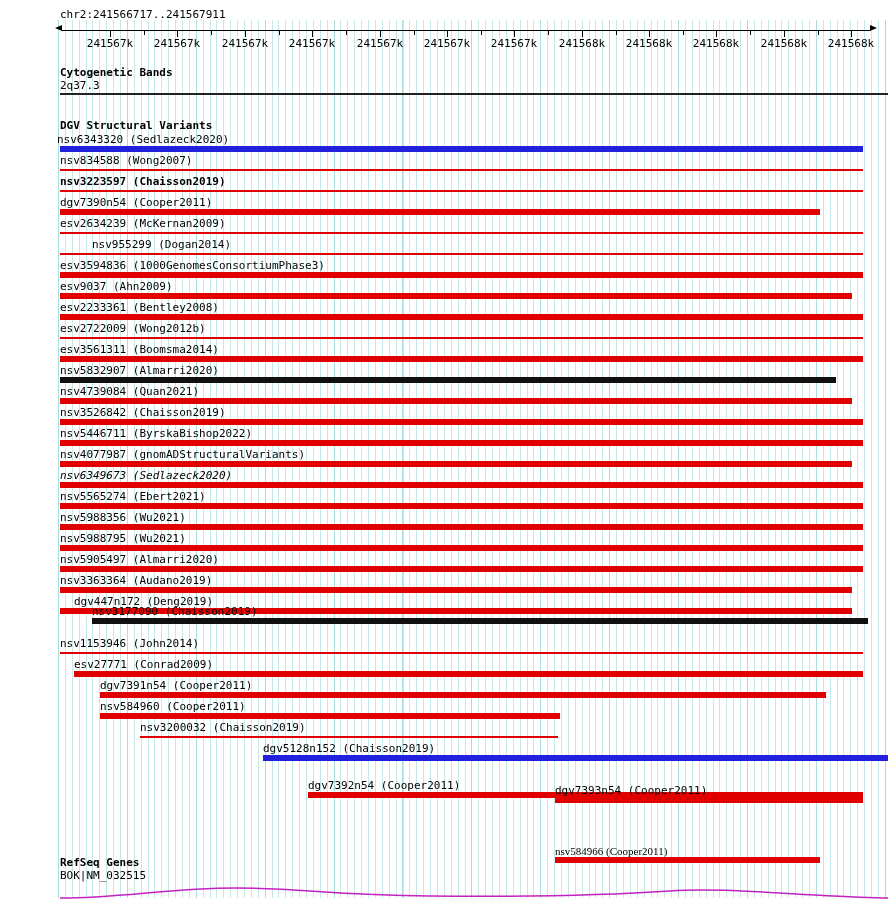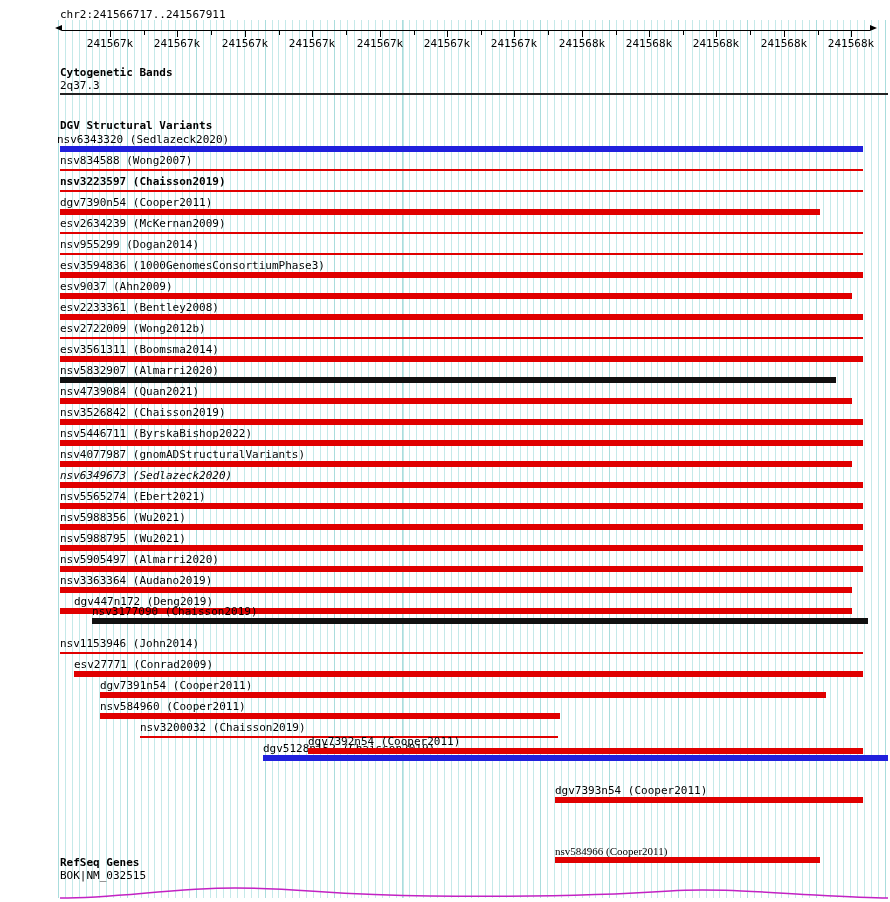--- a/index.html
+++ b/index.html
@@ -116,21 +116,21 @@
       </div>
       <div class="variant-row" style="top: 197px;">
         <div class="v-label" style="left: 60px;">dgv7390n54 (Cooper2011)</div>
         <div class="v-bar thick" style="left: 60px; width: 760px; background: rgb(224, 0, 0);"></div>
       </div>
       <div class="variant-row" style="top: 218px;">
         <div class="v-label" style="left: 60px;">esv2634239 (McKernan2009)</div>
         <div class="v-bar thin" style="left: 60px; width: 803px; background: rgb(224, 0, 0);"></div>
       </div>
       <div class="variant-row" style="top: 239px;">
-        <div class="v-label" style="left: 60px;">nsv955299 (Dogan2014)</div>
+        <div class="v-label" style="left: 60px; padding-left: 32px;">nsv955299 (Dogan2014)</div>
         <div class="v-bar thin" style="left: 60px; width: 803px; background: rgb(224, 0, 0);"></div>
       </div>
       <div class="variant-row" style="top: 260px;">
         <div class="v-label" style="left: 60px;">esv3594836 (1000GenomesConsortiumPhase3)</div>
         <div class="v-bar thick" style="left: 60px; width: 803px; background: rgb(224, 0, 0);"></div>
       </div>
       <div class="variant-row" style="top: 281px;">
         <div class="v-label" style="left: 60px;">esv9037 (Ahn2009)</div>
         <div class="v-bar thick" style="left: 60px; width: 792px; background: rgb(224, 0, 0);"></div>
       </div>
@@ -215,21 +215,21 @@
         <div class="v-bar thick" style="left: 100px; width: 460px; background: rgb(224, 0, 0);"></div>
       </div>
       <div class="variant-row" style="top: 722px;">
         <div class="v-label" style="left: 140px;">nsv3200032 (Chaisson2019)</div>
         <div class="v-bar thin" style="left: 140px; width: 418px; background: rgb(224, 0, 0);"></div>
       </div>
       <div class="variant-row" style="top: 743px;">
         <div class="v-label" style="left: 263px;">dgv5128n152 (Chaisson2019)</div>
         <div class="v-bar thick" style="left: 263px; width: 625px; background: rgb(32, 32, 221);"></div>
       </div>
-      <div class="variant-row" style="top: 736px;">
+      <div class="variant-row" style="top: 780px;">
         <div class="v-label" style="left: 308px;">dgv7392n54 (Cooper2011)</div>
         <div class="v-bar thick" style="left: 308px; width: 555px; background: rgb(224, 0, 0);"></div>
       </div>
       <div class="variant-row" style="top: 785px;">
         <div class="v-label" style="left: 555px;">dgv7393n54 (Cooper2011)</div>
         <div class="v-bar thick" style="left: 555px; width: 308px; background: rgb(224, 0, 0);"></div>
       </div>
       <div class="variant-row" style="top: 845px; font-family: Liberation Serif, serif;">
         <div class="v-label" style="left: 555px;">nsv584966 (Cooper2011)</div>
         <div class="v-bar thick" style="left: 555px; width: 265px; background: rgb(224, 0, 0);"></div>

